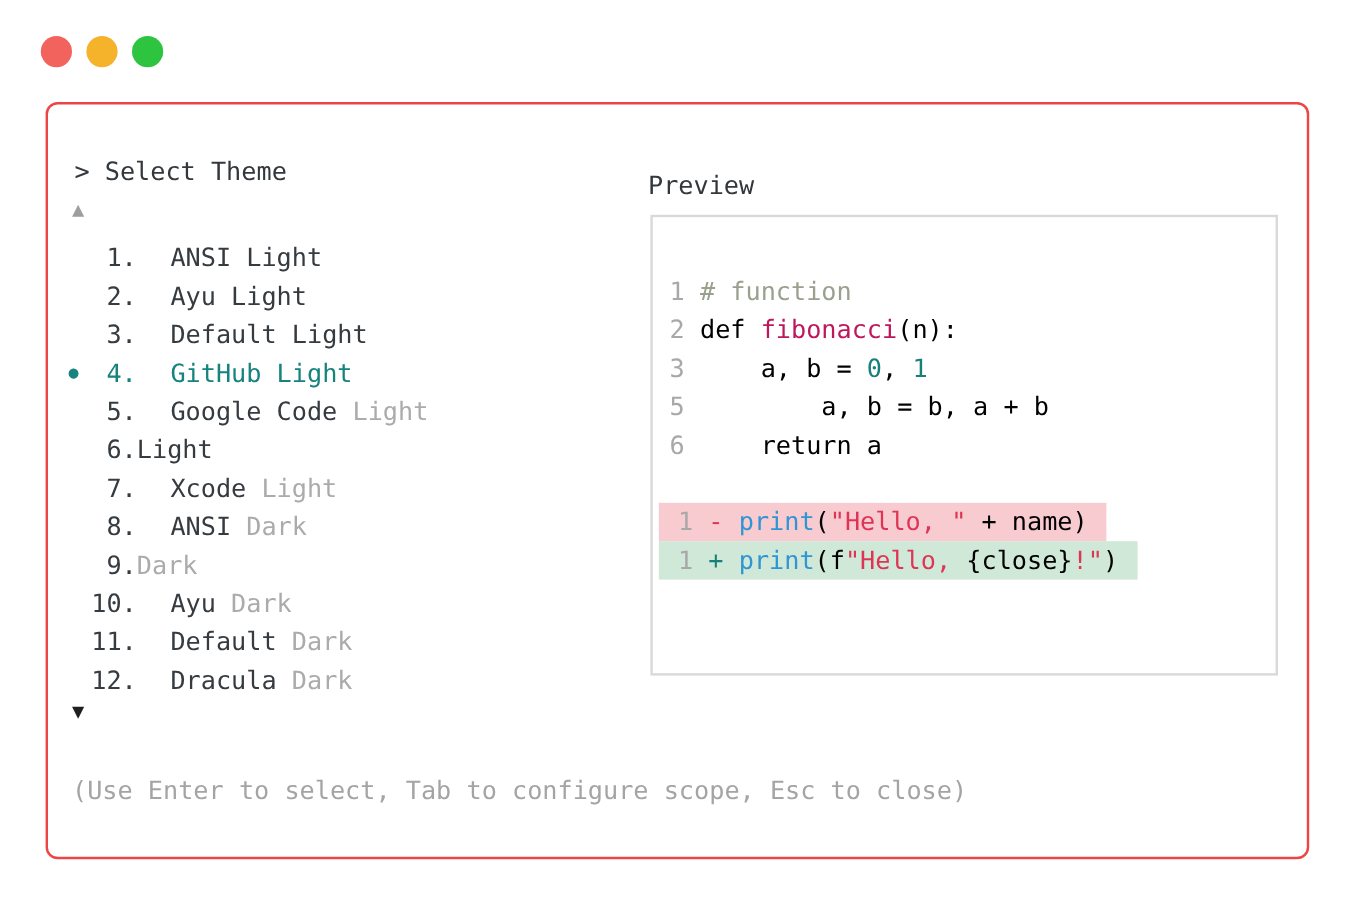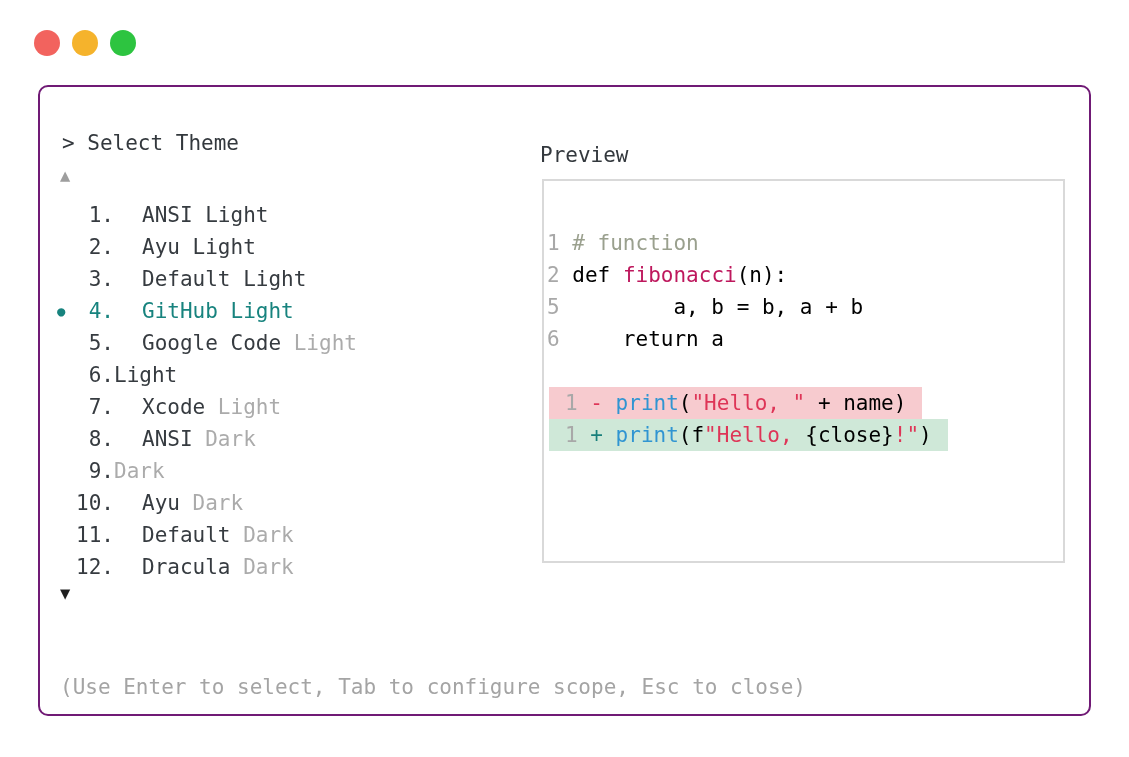--- a/index.html
+++ b/index.html
@@ -8,46 +8,46 @@
 
   
   .lights { position:absolute; left:34px; top:30px; display:flex; gap:12px; }
   .light { width:26px; height:26px; border-radius:50%; }
   .light.red    { background:#f2635e; }
   .light.yellow { background:#f5b32c; }
   .light.green  { background:#2dc440; }
 
   
   .panel { position:absolute; left:38px; top:85px; width:1053px; height:631px;
-           border:2px solid #701a75; border-radius:10px; background:#fff; }
+           border:2px solid #ef4444; border-radius:10px; background:#fff; }
 
   .mono21 { font-size:21px; line-height:32px; color:#33383d; white-space:pre; }
 
   .select-header { position:absolute; left:22px; top:40px; }
   .preview-label { position:absolute; left:500px; top:52px; }
 
   .arrow-up   { position:absolute; left:20px; top:78px;  font-size:17px; color:#9e9e9e; line-height:20px; }
   .arrow-down { position:absolute; left:20px; top:496px; font-size:17px; color:#1f1f1f; line-height:20px; }
 
   .theme-list { position:absolute; left:0; top:112px; width:460px; }
   .theme-row { display:flex; height:32px; line-height:32px; font-size:21px; color:#363b40; cursor:default; }
   .theme-row .marker { width:34px; padding-left:17px; font-size:14px; color:#17837e; }
   .theme-row .num { width:40px; text-align:right; white-space:pre; }
   .theme-row .name { margin-left:28px; white-space:pre; }
   .theme-row .suffix.muted { color:#ababab; }
   .theme-row.selected .num,
   .theme-row.selected .name,
   .theme-row.selected .suffix { color:#17837e; }
 
-  .footer-hint { position:absolute; left:20px; top:556px; color:#a4a4a4;margin-top:28px; }
+  .footer-hint { position:absolute; left:20px; top:556px; color:#a4a4a4; }
 
   .preview-box { position:absolute; left:502px; top:92px; width:523px; height:384px;
                  border:2px solid #d9d9d9; background:#fff; }
   .code { padding-top:46px; }
-  .code-line { font-size:21px; line-height:32px; white-space:pre; padding-left:3px; color:#33383d; }
+  .code-line { font-size:21px; line-height:32px; white-space:pre; padding-left:14px; color:#33383d; }
   .code-line.diff { padding-left:0; }
   .code-line .bgwrap { display:inline-block; margin-left:5px; padding:0 16px; }
   .bg-removed { background:#f7cbcf; }
   .bg-added   { background:#cfe8d8; }
 
   .tok-ln  { color:#a8a8a8; }
   .tok-txt { color:#000000; }
   .tok-cm  { color:#9aa08e; }
   .tok-fn  { color:#be185d; }
   .tok-num { color:#187f7b; }
@@ -147,20 +147,21 @@
   <div class="arrow-down">▼</div>
 
   <div class="mono21 footer-hint">(Use Enter to select, Tab to configure scope, Esc to close)</div>
 
   <div class="mono21 preview-label">Preview</div>
 
   <div class="preview-box">
     <div class="code">
         <div class="code-line"><span class="tok-ln">1 </span><span class="tok-cm"># function</span></div>
         <div class="code-line"><span class="tok-ln">2 </span><span class="tok-txt">def </span><span class="tok-fn">fibonacci</span><span class="tok-txt">(n):</span></div>
+        <div class="code-line"><span class="tok-ln">3 </span><span class="tok-txt">    a, b = </span><span class="tok-num">0</span><span class="tok-txt">, </span><span class="tok-num">1</span></div>
         <div class="code-line"><span class="tok-ln">5 </span><span class="tok-txt">        a, b = b, a + b</span></div>
         <div class="code-line"><span class="tok-ln">6 </span><span class="tok-txt">    return a</span></div>
         <div class="code-line">&nbsp;</div>
         <div class="code-line diff"><span class="bgwrap bg-removed"><span class="tok-ln">1 </span><span class="tok-del">- </span><span class="tok-bi">print</span><span class="tok-txt">(</span><span class="tok-str">"Hello, "</span><span class="tok-txt"> + name)</span></span></div>
         <div class="code-line diff"><span class="bgwrap bg-added"><span class="tok-ln">1 </span><span class="tok-add">+ </span><span class="tok-bi">print</span><span class="tok-txt">(f</span><span class="tok-str">"Hello, </span><span class="tok-txt">{close}</span><span class="tok-str">!"</span><span class="tok-txt">)</span></span></div>
       </div>
   </div>
 
 </div>
 

